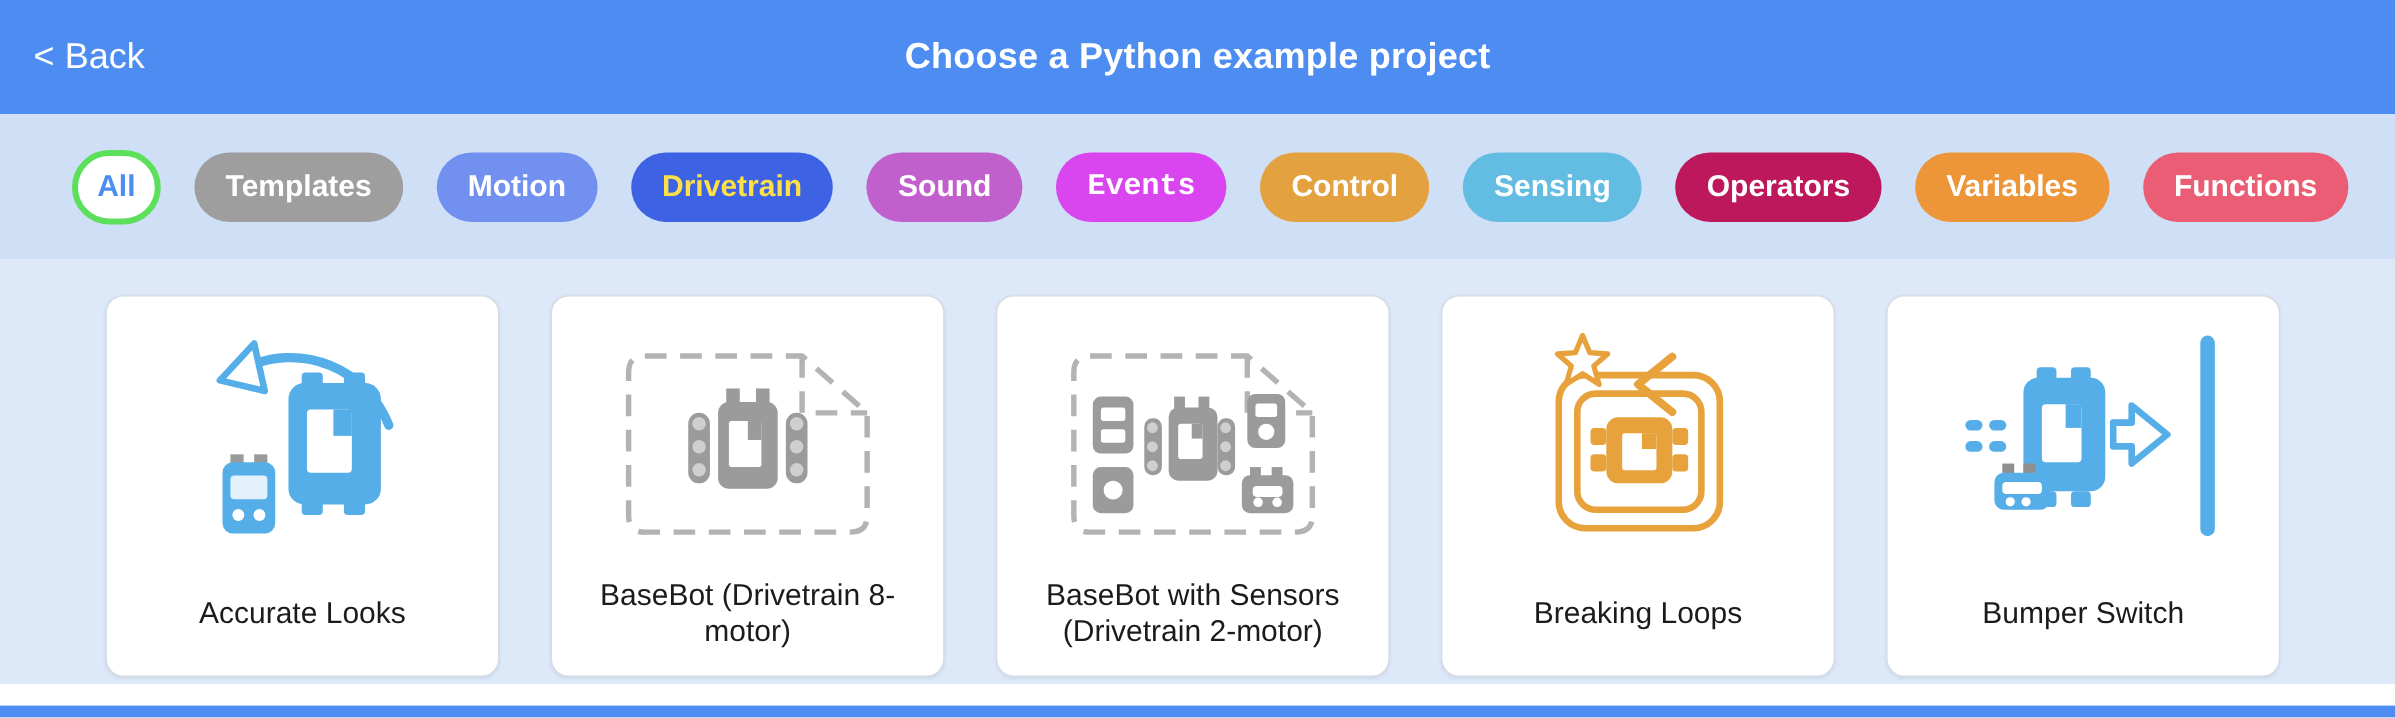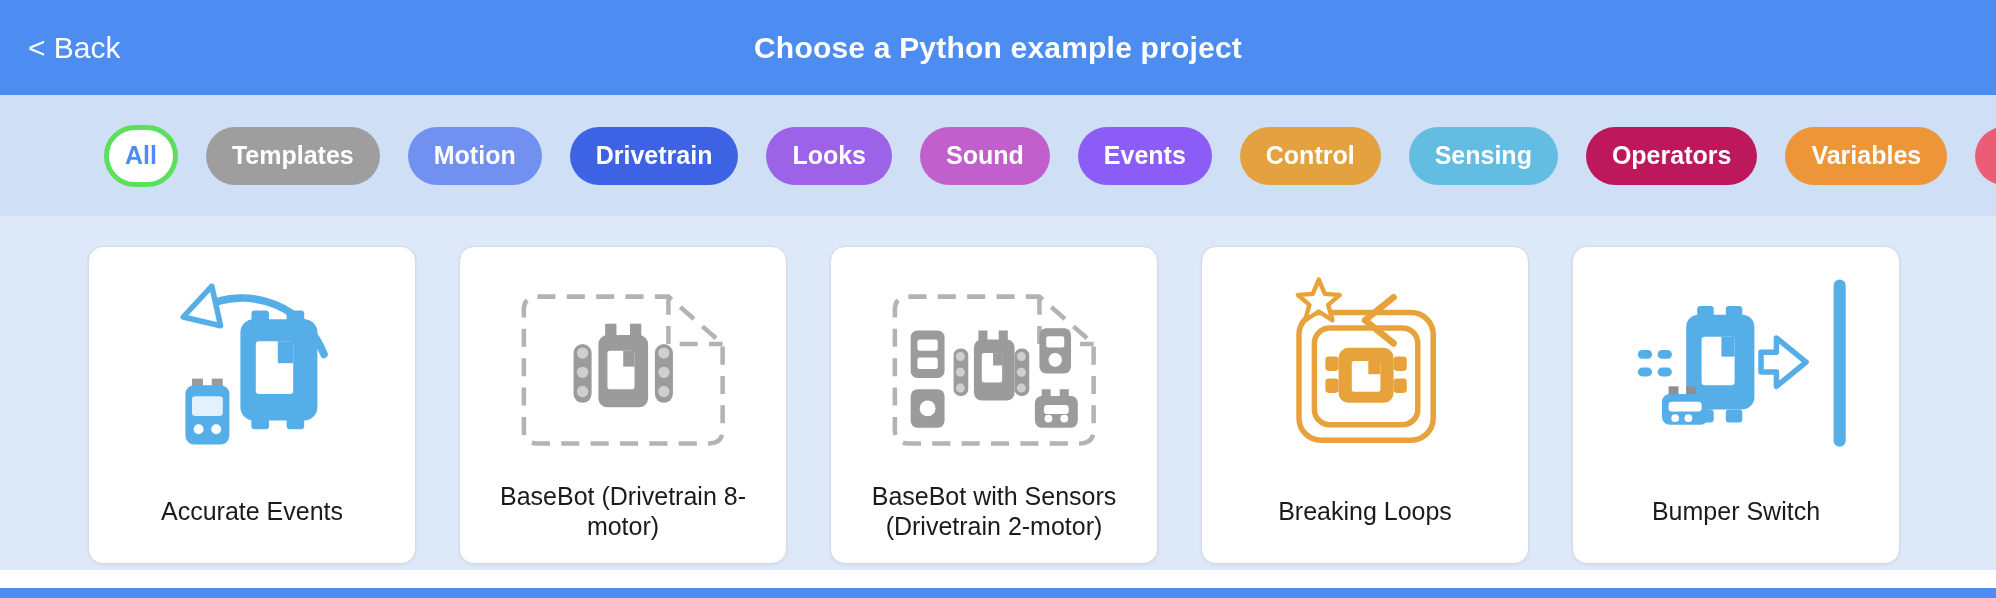--- a/index.html
+++ b/index.html
@@ -20,21 +20,21 @@
     background:none;border:none;cursor:pointer;
     font-family:"Liberation Sans",sans-serif;
   }
   .page-title{
     color:#ffffff;font-size:30px;font-weight:600;letter-spacing:.2px;
   }
   
   .filterbar{
     height:121px;background:#cfe0f6;
     display:flex;align-items:center;gap:28px;
-    padding-left:104px;box-sizing:border-box;
+    padding-left:60px;box-sizing:border-box;
   }
   .pill{
     height:58px;border:none;border-radius:999px;
     padding:0 26px;display:flex;align-items:center;justify-content:center;
     font-size:25px;font-weight:700;cursor:pointer;white-space:nowrap;
     font-family:"Liberation Sans",sans-serif;box-sizing:border-box;
   }
   .pill-all{
     border:5px solid transparent;padding:0 16px;height:62px;
   }
@@ -69,24 +69,23 @@
 
 <div class="header" style="background: rgb(77, 141, 242);">
   <button class="back-btn">&lt; Back</button>
   <div class="page-title">Choose a Python example project</div>
 </div>
 
 <div class="filterbar">
   <button class="pill pill-all" style="background: rgb(255, 255, 255); color: rgb(77, 141, 242); border-color: rgb(92, 224, 92);">All</button>
   <button class="pill" style="background: rgb(158, 158, 158); color: rgb(255, 255, 255);">Templates</button>
   <button class="pill" style="background: rgb(113, 144, 240); color: rgb(255, 255, 255); text-align: right;">Motion</button>
-  <button class="pill" style="background: rgb(61, 99, 228); color: #ffffff;">Drivetrain</button>
-  <button class="pill" style="background: rgb(156, 98, 232); color: rgb(255, 255, 255);">Looks</button>
+  <button class="pill" style="background: rgb(61, 99, 228); color: #fde047;">Drivetrain</button>
   <button class="pill" style="background: rgb(193, 96, 204); color: rgb(255, 255, 255);">Sound</button>
-  <button class="pill" style="background: #8b5cf6; color: rgb(255, 255, 255);">Events</button>
+  <button class="pill" style="background: #d946ef; color: rgb(255, 255, 255); font-family: Liberation Mono, monospace;">Events</button>
   <button class="pill" style="background: rgb(227, 162, 63); color: rgb(255, 255, 255);">Control</button>
   <button class="pill" style="background: rgb(99, 188, 226); color: rgb(255, 255, 255);">Sensing</button>
   <button class="pill" style="background: #be185d; color: rgb(255, 255, 255);">Operators</button>
   <button class="pill" style="background: rgb(236, 149, 57); color: rgb(255, 255, 255);">Variables</button>
   <button class="pill" style="background: rgb(235, 93, 116); color: rgb(255, 255, 255);">Functions</button>
 </div>
 
 <div class="main">
 
   <div class="card">
@@ -108,21 +107,21 @@
         <g>
           <rect x="40" y="106" width="10" height="10" fill="#9b9b9b"></rect>
           <rect x="58" y="106" width="10" height="10" fill="#9b9b9b"></rect>
           <rect x="34" y="112" width="40" height="54" rx="8" fill="#56aee8"></rect>
           <rect x="40" y="122" width="28" height="18" rx="3" fill="#e2f1fb"></rect>
           <circle cx="46" cy="152" r="4.5" fill="#ffffff"></circle>
           <circle cx="62" cy="152" r="4.5" fill="#ffffff"></circle>
         </g>
       </svg>
     </div>
-    <div class="card-label">Accurate Events</div>
+    <div class="card-label">Accurate Looks</div>
   </div>
 
   <div class="card">
     <div class="icon-box">
       <svg viewBox="0 0 220 170" height="192" xmlns="http://www.w3.org/2000/svg">
         <g fill="none" stroke="#b3b3b3" stroke-width="4" stroke-dasharray="16 10">
           <path d="M34 28 H150 L198 70 V146 Q198 158 186 158 H34 Q22 158 22 146 V40 Q22 28 34 28 Z"></path>
           <path d="M150 28 V70 H198"></path>
         </g>
         <g>

